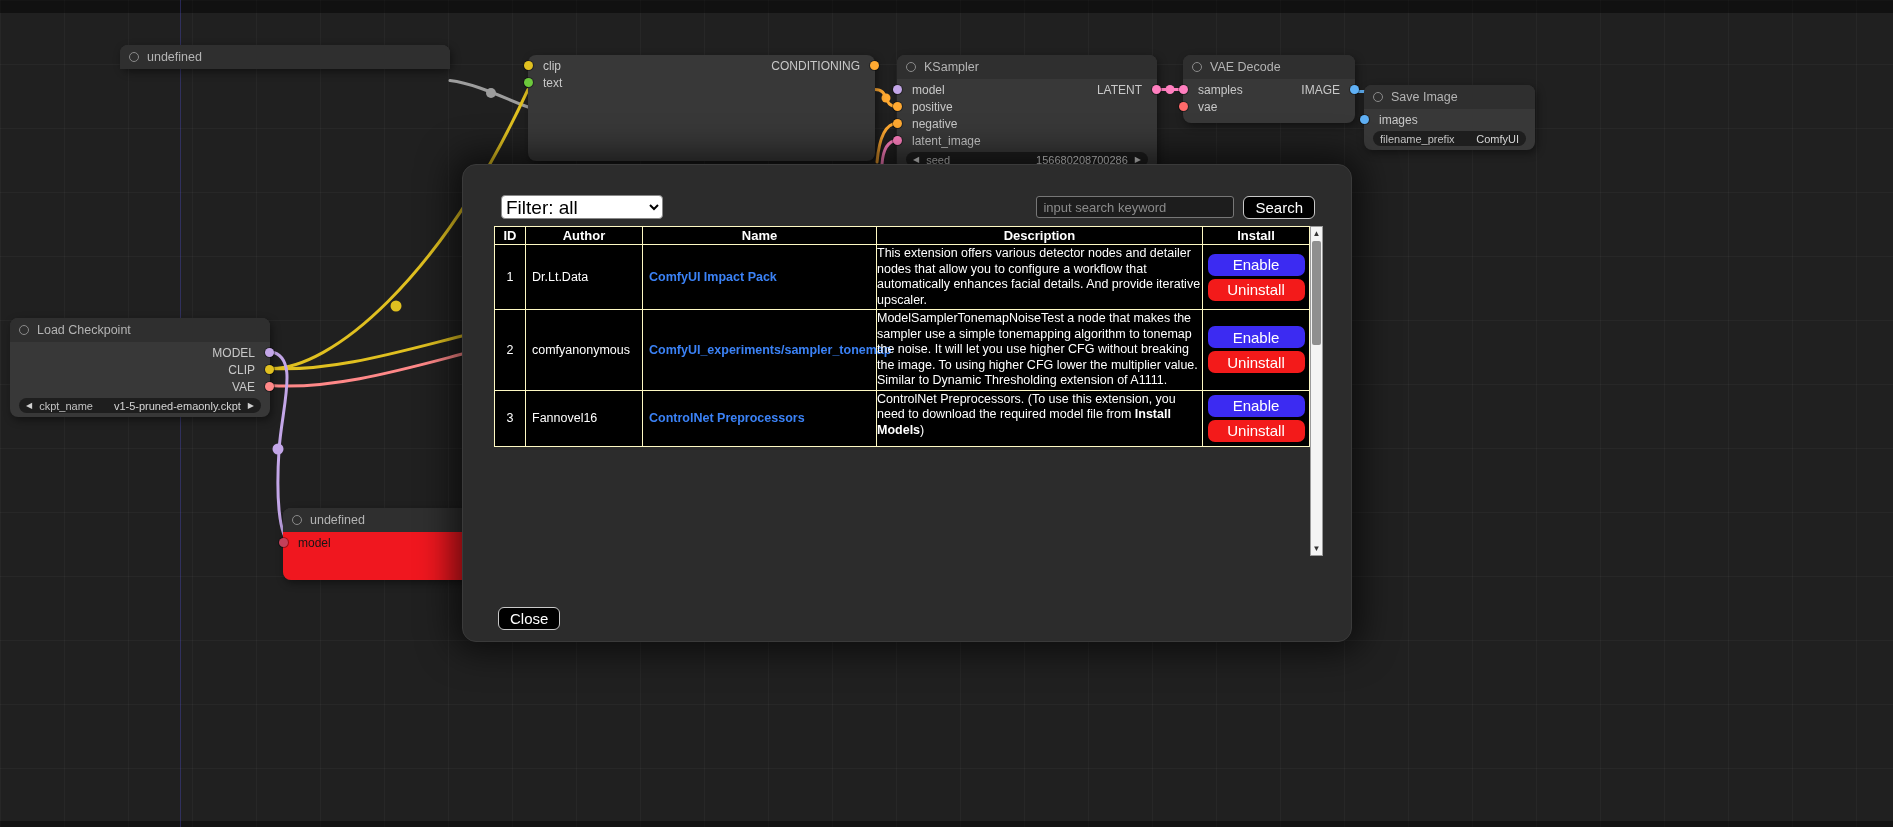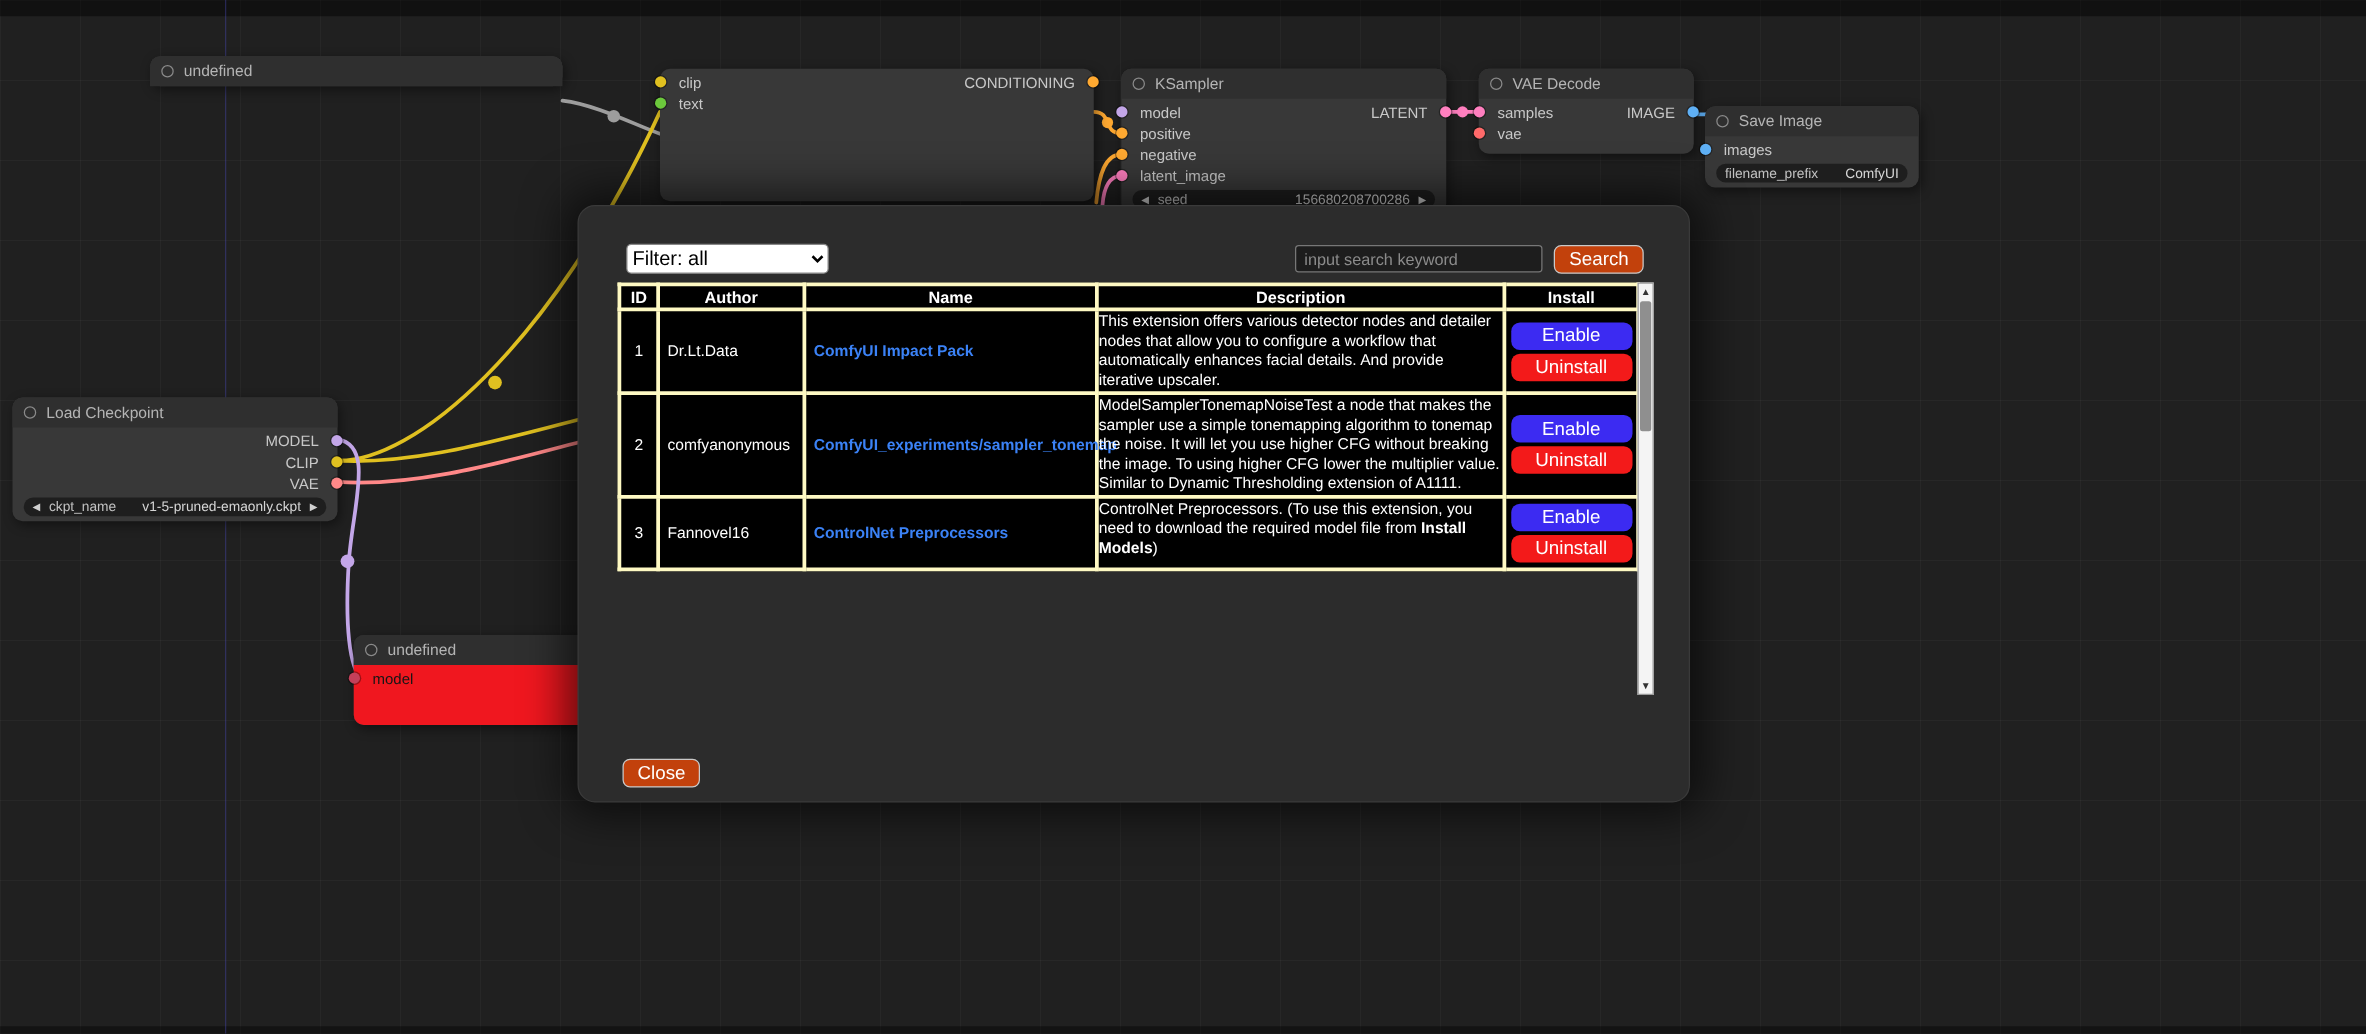--- a/index.html
+++ b/index.html
@@ -39,32 +39,32 @@
   .widget .arr{font-size:8px;color:#d0d0d0;line-height:1;cursor:pointer;}
   .widget .wname{white-space:nowrap;}
   .widget .wspacer{flex:1;}
   .widget .wval{white-space:nowrap;color:#d6d6d6;}
 
   
   .modal{position:absolute;left:462px;top:164px;width:888px;height:476px;z-index:10;
          background:#2c2c2c;border:1px solid #3a3a3a;border-radius:14px;
          box-shadow:0 0 34px 10px rgba(0,0,0,0.6);}
   .m-top{position:absolute;top:30px;left:38px;right:36px;display:flex;justify-content:space-between;align-items:center;}
-  .filter-select{width:162px;height:24px;font-size:16px;font-family:"Liberation Sans",sans-serif;
+  .filter-select{width:162px;height:24px;font-size:19px;font-family:"Liberation Sans",sans-serif;
                  background:#fff;color:#000;border:1px solid #888;border-radius:4px;}
   .m-search{display:flex;gap:9px;align-items:center;}
   .search-input{width:184px;height:20px;background:#1d1d1d;border:1px solid #777;border-radius:3px;
                 color:#ddd;font-size:13px;padding:0 6px;font-family:"Liberation Sans",sans-serif;}
   .search-input::placeholder{color:#8b8b8b;}
-  .btn-dark{background:#c2410c;color:#fff;border:1.5px solid #c9c9c9;border-radius:6px;
+  .btn-dark{background:#000000;color:#fff;border:1.5px solid #c9c9c9;border-radius:6px;
             font-size:15px;padding:2px 11px;font-family:"Liberation Sans",sans-serif;cursor:pointer;}
 
   .table-wrap{position:absolute;top:61px;left:31px;width:829px;height:330px;}
   table.ext{border-collapse:collapse;width:815px;table-layout:fixed;background:#000;}
-  table.ext th, table.ext td{border:3px solid #fef9c3;}
+  table.ext th, table.ext td{border:1px solid #fef9c3;}
   table.ext th{background:#000;color:#fff;font-size:13px;font-weight:bold;padding:1px 2px;text-align:center;}
   table.ext td{color:#fff;font-size:12.5px;}
   .c-id{width:29px;text-align:center;}
   .c-author{width:115px;padding:2px 6px;}
   .c-name{width:232px;padding:2px 6px;}
   .c-desc{width:324px;padding:1px 0;vertical-align:top;line-height:15.5px;}
   .c-install{width:105px;text-align:center;border-radius:23px;}
   a.ext-link{color:#3b82f6;font-weight:bold;text-decoration:none;cursor:pointer;}
   .btn-enable{display:block;width:97px;height:22px;margin:3px auto;background:#3c2bf2;color:#fff;
               border:none;border-radius:7px;font-size:15px;font-family:"Liberation Sans",sans-serif;cursor:pointer;}

